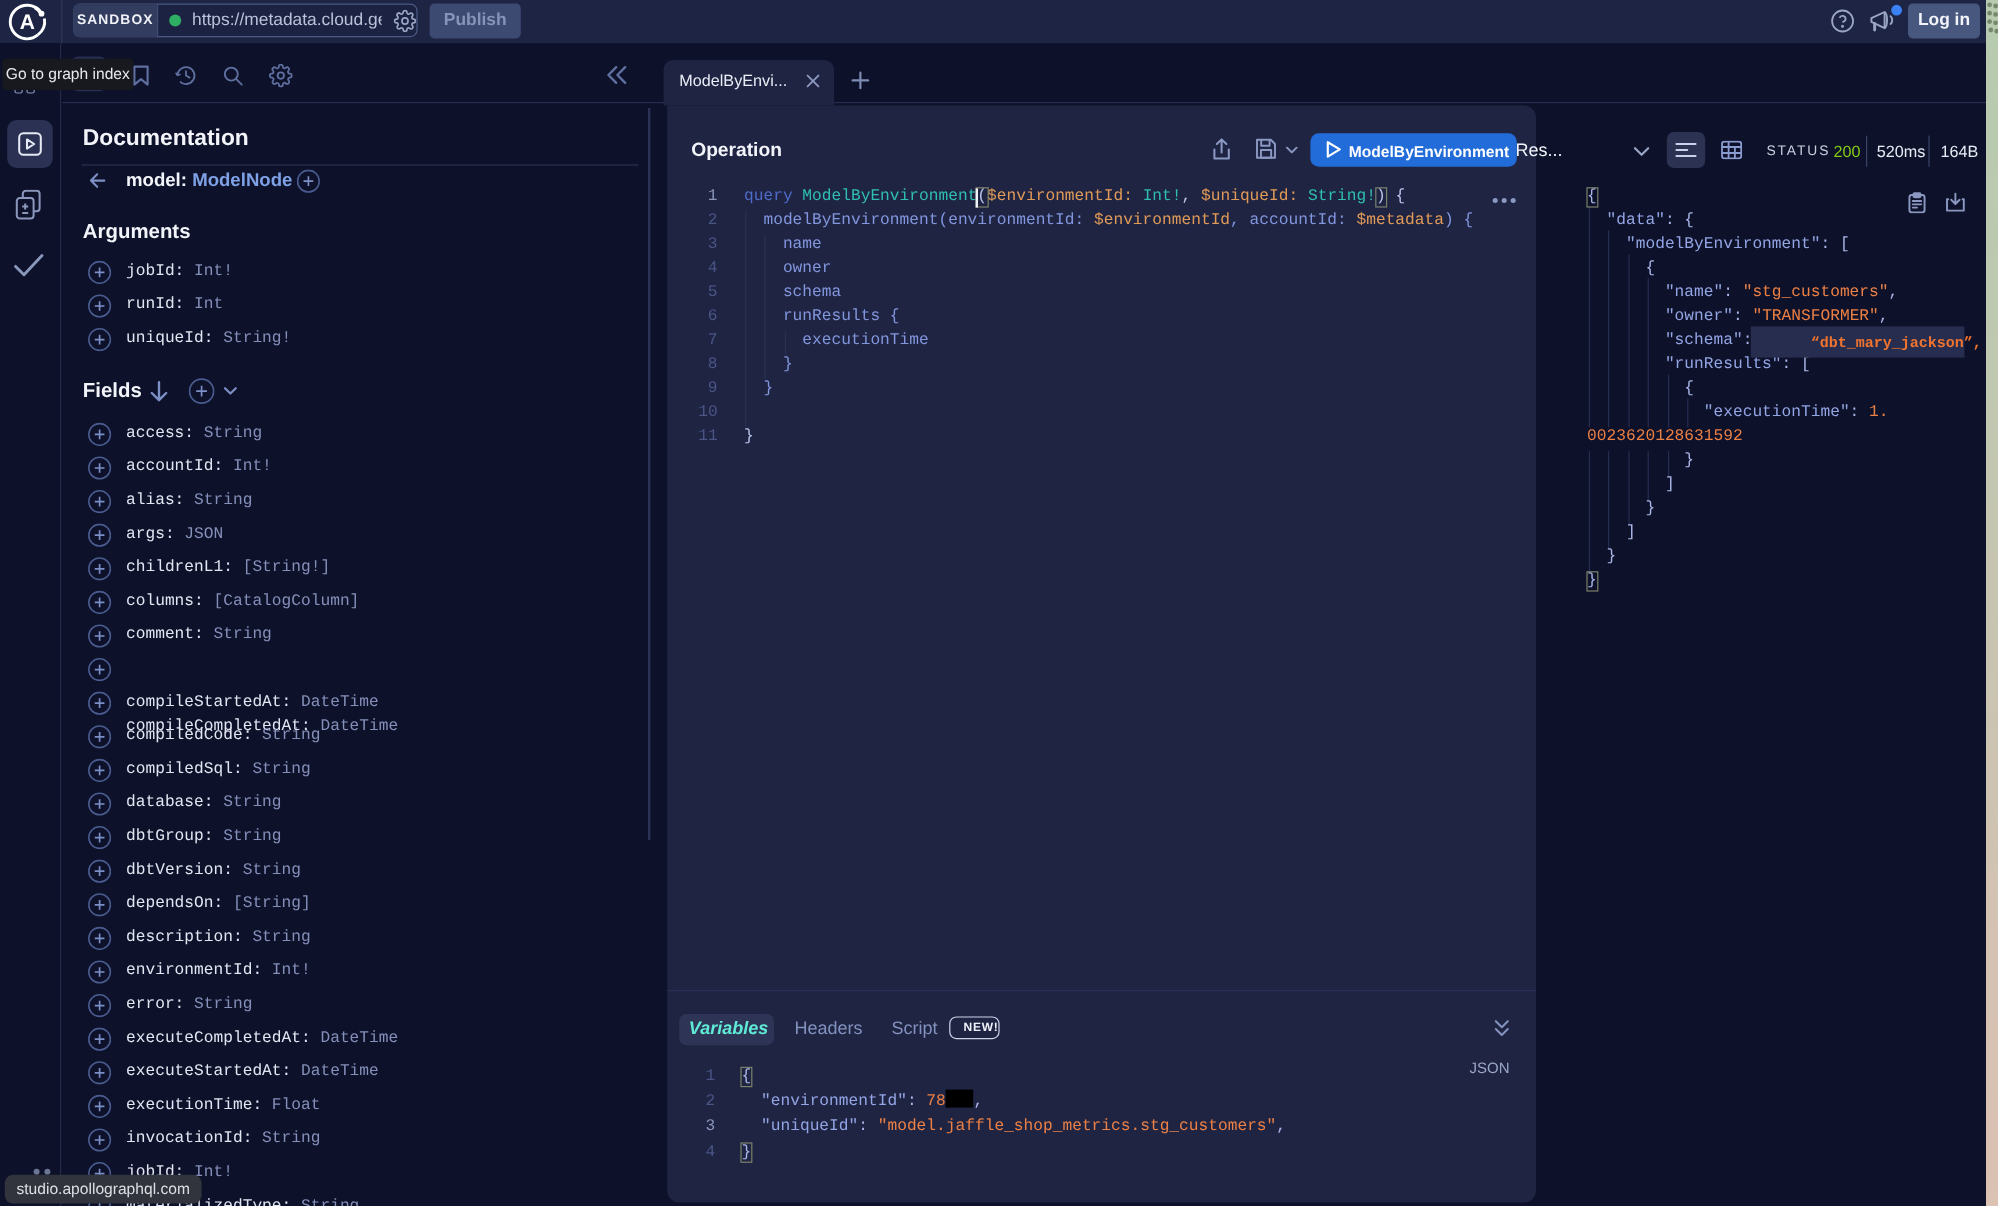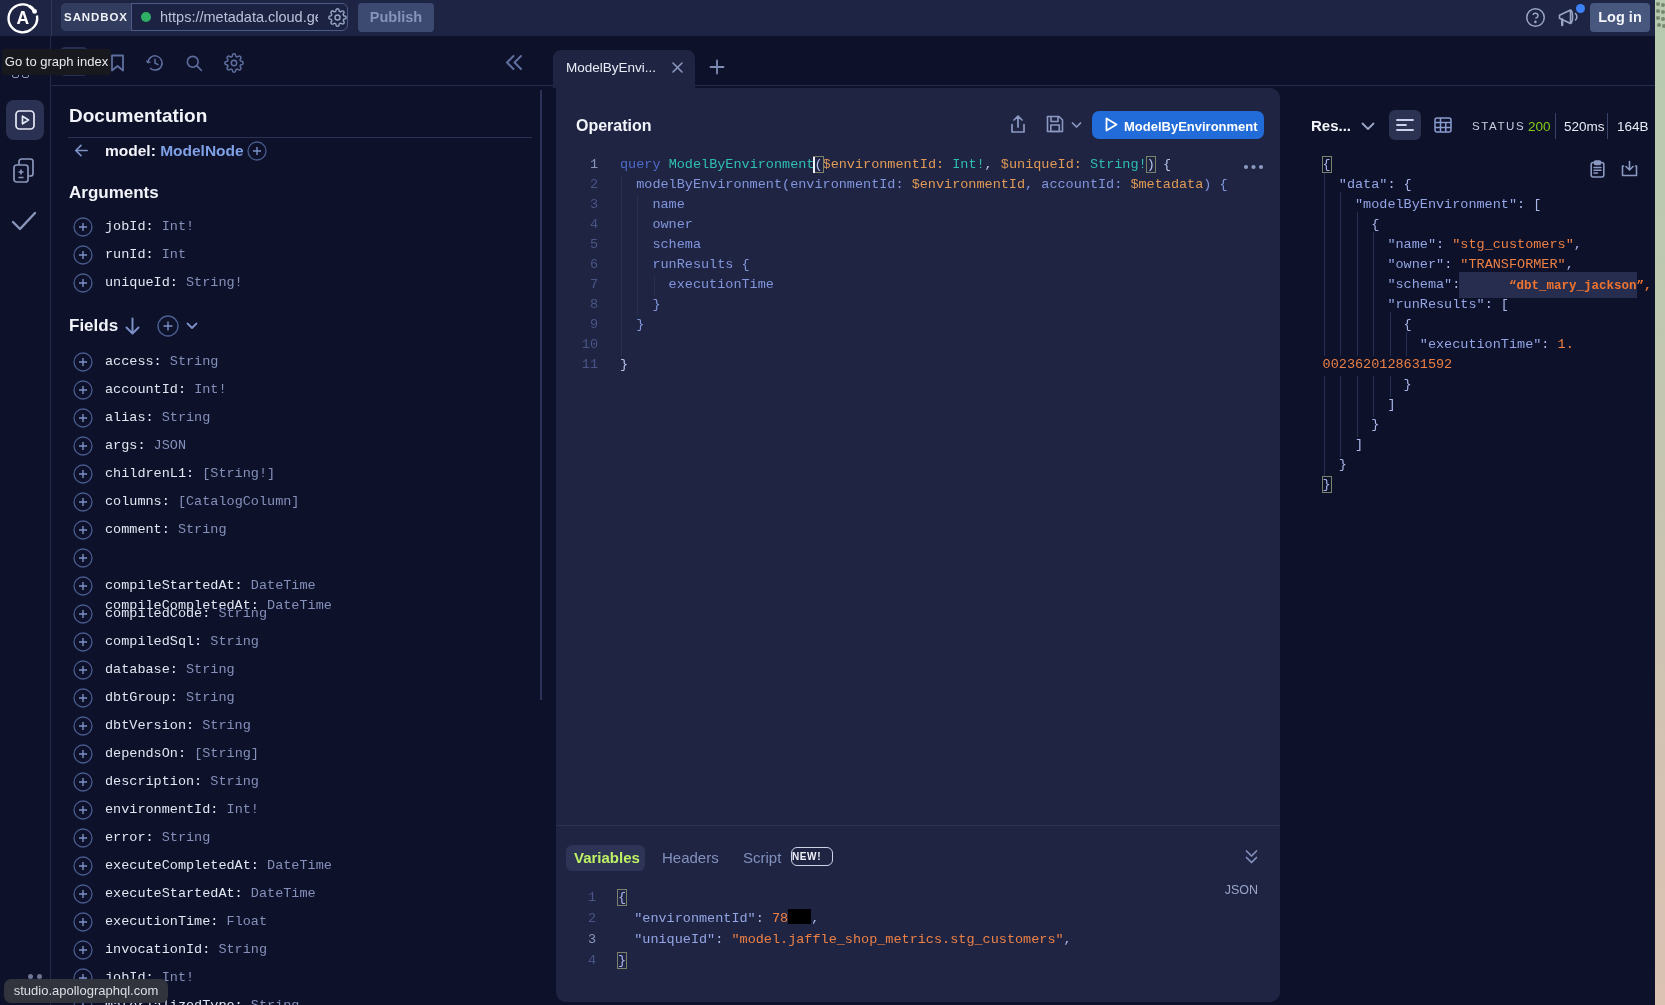--- a/index.html
+++ b/index.html
@@ -304,37 +304,37 @@
 <pre class="abs" style="left:620px;top:235px;">    <span class="pw">schema</span></pre>
 <pre class="abs" style="left:620px;top:255px;">    <span class="pw">runResults {</span></pre>
 <pre class="abs" style="left:620px;top:275px;">      <span class="pw">executionTime</span></pre>
 <pre class="abs" style="left:620px;top:295px;">    <span class="pw">}</span></pre>
 <pre class="abs" style="left:620px;top:315px;">  <span class="pw">}</span></pre>
 <pre class="abs" style="left:620px;top:335px;"></pre>
 <pre class="abs" style="left:620px;top:355px;"><span class="pn">}</span></pre>
 <div class="abs" style="left:813px;top:157px;width:1.5px;height:16px;background:#f0f2f8;"></div>
 <div class="abs" style="left:556px;top:825px;width:724px;height:1px;background:#2a3154;"></div>
 <div class="abs" style="left:566px;top:845px;width:79px;height:26px;border-radius:6px;background:#2d3456;"></div>
-<div class="abs" style="left:574px;top:849px;color:#bef264;font-size:15px;font-weight:bold;">Variables</div>
+<div class="abs" style="left:574px;top:849px;color:#5eead4;font-size:15px;font-weight:bold;font-style:italic;">Variables</div>
 <div class="abs" style="left:662px;top:849px;color:#8291bd;font-size:15px;">Headers</div>
 <div class="abs" style="left:743px;top:849px;color:#8291bd;font-size:15px;">Script</div>
-<div class="abs" style="left:791px;top:847px;width:42px;height:19px;border:1.5px solid #cdd4e8;border-radius:6px;color:#eef1f8;font-size:10px;font-weight:bold;letter-spacing:0.6px;text-align:left;line-height:17px;">NEW!</div>
+<div class="abs" style="left:791px;top:847px;width:42px;height:19px;border:1.5px solid #cdd4e8;border-radius:6px;color:#eef1f8;font-size:10px;font-weight:bold;letter-spacing:0.6px;text-align:right;line-height:17px;">NEW!</div>
 <svg class="abs" style="left:1245px;top:849px" width="13" height="16" viewBox="0 0 13 16" fill="none" stroke="#8291bd" stroke-width="1.7" stroke-linecap="round" stroke-linejoin="round">
     <path d="M1.5 2 L6.5 7 L11.5 2 M1.5 8.5 L6.5 13.5 L11.5 8.5"></path>
   </svg>
 <div class="abs" style="left:1200px;top:883px;width:58px;color:#9aa6c8;font-size:12.5px;text-align:right;">JSON</div>
 <div class="ln" style="left:556px;top:887px;width:40px;color:#495584;line-height:21px;">1</div>
 <div class="ln" style="left:556px;top:908px;width:40px;color:#495584;line-height:21px;">2</div>
 <div class="ln" style="left:556px;top:929px;width:40px;color:#8a96bb;line-height:21px;">3</div>
 <div class="ln" style="left:556px;top:950px;width:40px;color:#495584;line-height:21px;">4</div>
 <pre class="abs" style="left:618px;top:887px;line-height:21px;"><span class="jp brk">{</span></pre>
 <pre class="abs" style="left:618px;top:908px;line-height:21px;">  <span class="jk">"environmentId"</span><span class="jp">:</span> <span class="js">78</span><span style="display:inline-block;width:23px;height:15px;background:#000;vertical-align:-2px;"></span><span class="jp">,</span></pre>
 <pre class="abs" style="left:618px;top:929px;line-height:21px;">  <span class="jk">"uniqueId"</span><span class="jp">:</span> <span class="js">"model.jaffle_shop_metrics.stg_customers"</span><span class="jp">,</span></pre>
 <pre class="abs" style="left:618px;top:950px;line-height:21px;"><span class="jp brk">}</span></pre>
-<div class="abs" style="left:1311px;top:117px;color:#f2f4fa;font-size:15px;font-weight:bold;">Res...</div>
+<div class="abs" style="left:1263px;top:117px;color:#f2f4fa;font-size:15px;font-weight:normal;">Res...</div>
 <svg class="abs" style="left:1361px;top:122px" width="14" height="9" viewBox="0 0 14 9" fill="none" stroke="#9aa6c6" stroke-width="1.8" stroke-linecap="round" stroke-linejoin="round">
     <path d="M1.5 1.5 L7 7 L12.5 1.5"></path>
   </svg>
 <div class="abs" style="left:1389px;top:110px;width:32px;height:30px;border-radius:6px;background:#2b3252;"></div>
 <svg class="abs" style="left:1396px;top:118px" width="18" height="14" viewBox="0 0 18 14" fill="none" stroke="#c9d2ea" stroke-width="1.8" stroke-linecap="round">
     <path d="M1 2 H17 M1 7 H10 M1 12 H17"></path>
   </svg>
 <svg class="abs" style="left:1434px;top:117px" width="18" height="16" viewBox="0 0 18 16" fill="none" stroke="#8b9cd0" stroke-width="1.5">
     <rect x="1" y="1" width="16" height="14" rx="2"></rect>
     <path d="M1 5.5 H17 M1 10.5 H17 M6.5 1 V15 M11.75 5.5 V15"></path>

